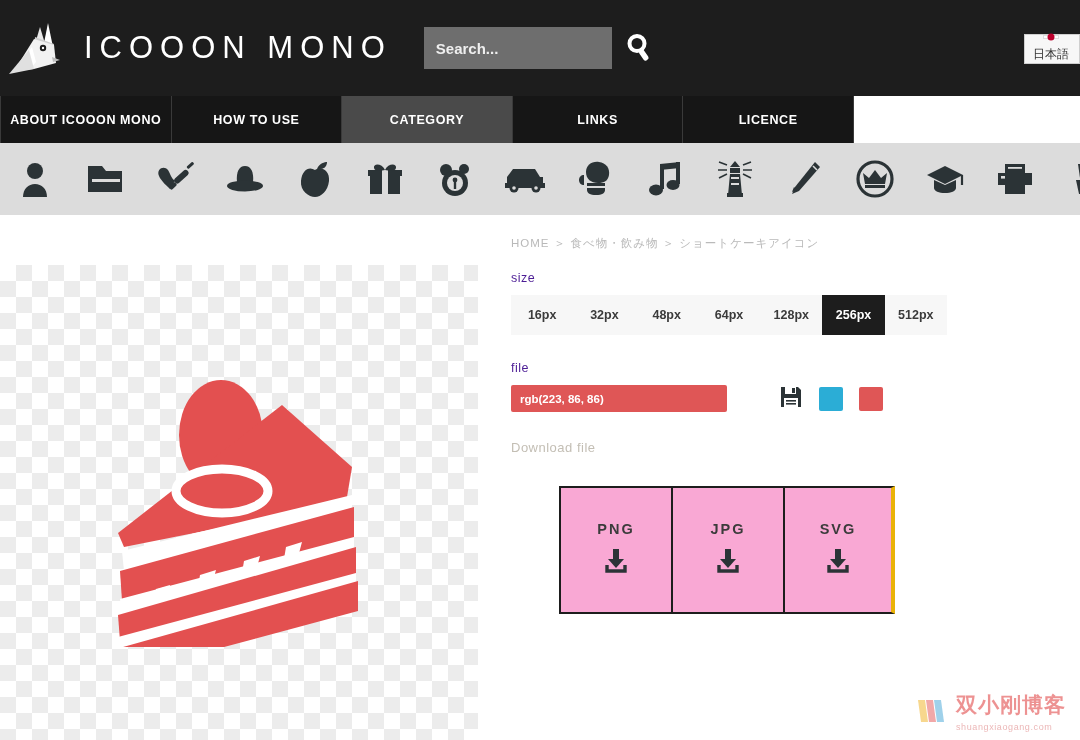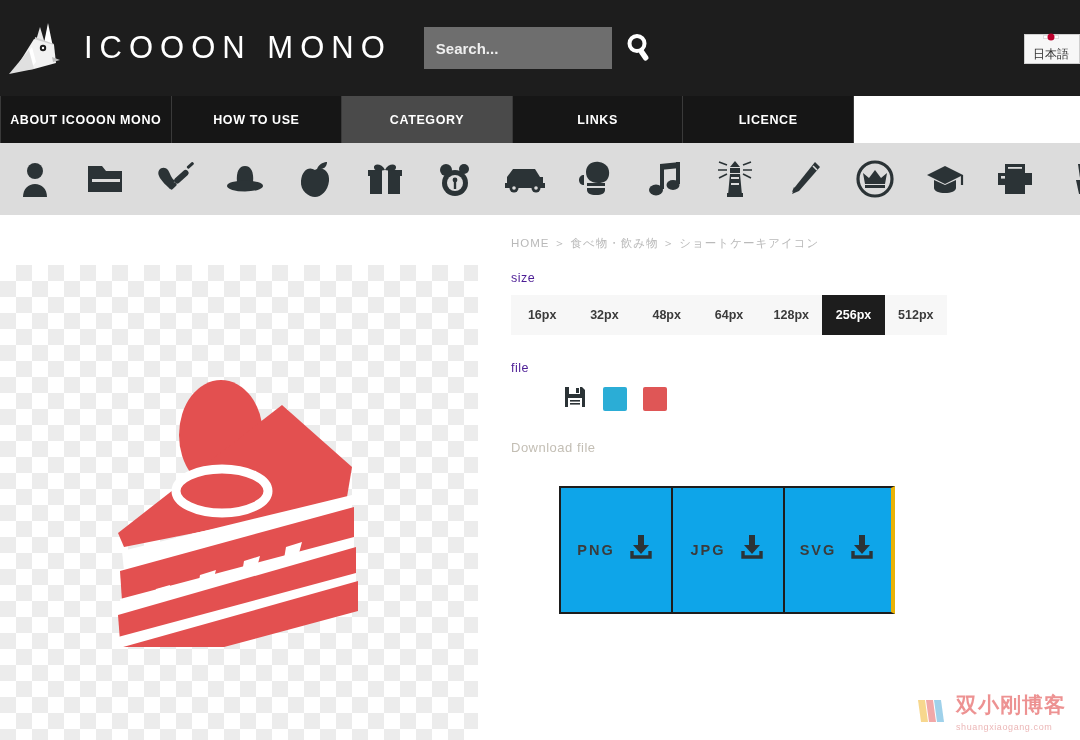--- a/index.html
+++ b/index.html
@@ -116,21 +116,21 @@
     font-family:"Liberation Sans", sans-serif;
     border-radius:2px;
   }
   .save-icon-btn { background:none; border:none; cursor:pointer; margin-left:52px; padding:0; display:flex; }
   .swatch { width:24px; height:24px; margin-left:16px; cursor:pointer; border-radius:2px; }
 
   .dl-label { font-size:13px; color:#c3beb4; margin-bottom:31px; letter-spacing:.5px; }
   .dl-row { display:flex; margin-left:48px; }
   .dl-btn {
     width:112px; height:128px; border:2px solid #1d1d1d; border-right:none;
-    background:#0ea5e9; display:flex; 
+    background:#f9a8d4; display:flex; flex-direction:column;
     align-items:center; justify-content:center; gap:12px; cursor:pointer;
   }
   .dl-btn:last-child { border-right:4px solid #eab308; }
   .dl-fmt { font-size:14.5px; font-weight:bold; color:#3b3b3b; letter-spacing:2px; }
 
   
   .watermark {
     position:absolute; right:14px; bottom:8px;
     display:flex; align-items:flex-end; gap:7px; opacity:.62;
     pointer-events:none;
@@ -388,20 +388,21 @@
       <div class="size-btn">32px</div>
       <div class="size-btn">48px</div>
       <div class="size-btn">64px</div>
       <div class="size-btn">128px</div>
       <div class="size-btn selected">256px</div>
       <div class="size-btn">512px</div>
     </div>
 
     <div class="field-label">file</div>
     <div class="color-row">
+      <input class="color-input" type="text" value="rgb(223, 86, 86)" style="">
       <button class="save-icon-btn">
         <span>
           <svg width="24" height="24" viewBox="0 0 24 24">
             <path d="M2 2h17l3 3v17H2z" fill="#2b3336"></path>
             <rect x="6" y="2" width="11" height="7" fill="#ffffff"></rect>
             <rect x="13" y="3" width="3" height="5" fill="#2b3336"></rect>
             <rect x="5" y="13" width="14" height="9" fill="#ffffff"></rect>
             <rect x="7" y="15" width="10" height="1.6" fill="#2b3336"></rect>
             <rect x="7" y="18" width="10" height="1.6" fill="#2b3336"></rect>
           </svg>

